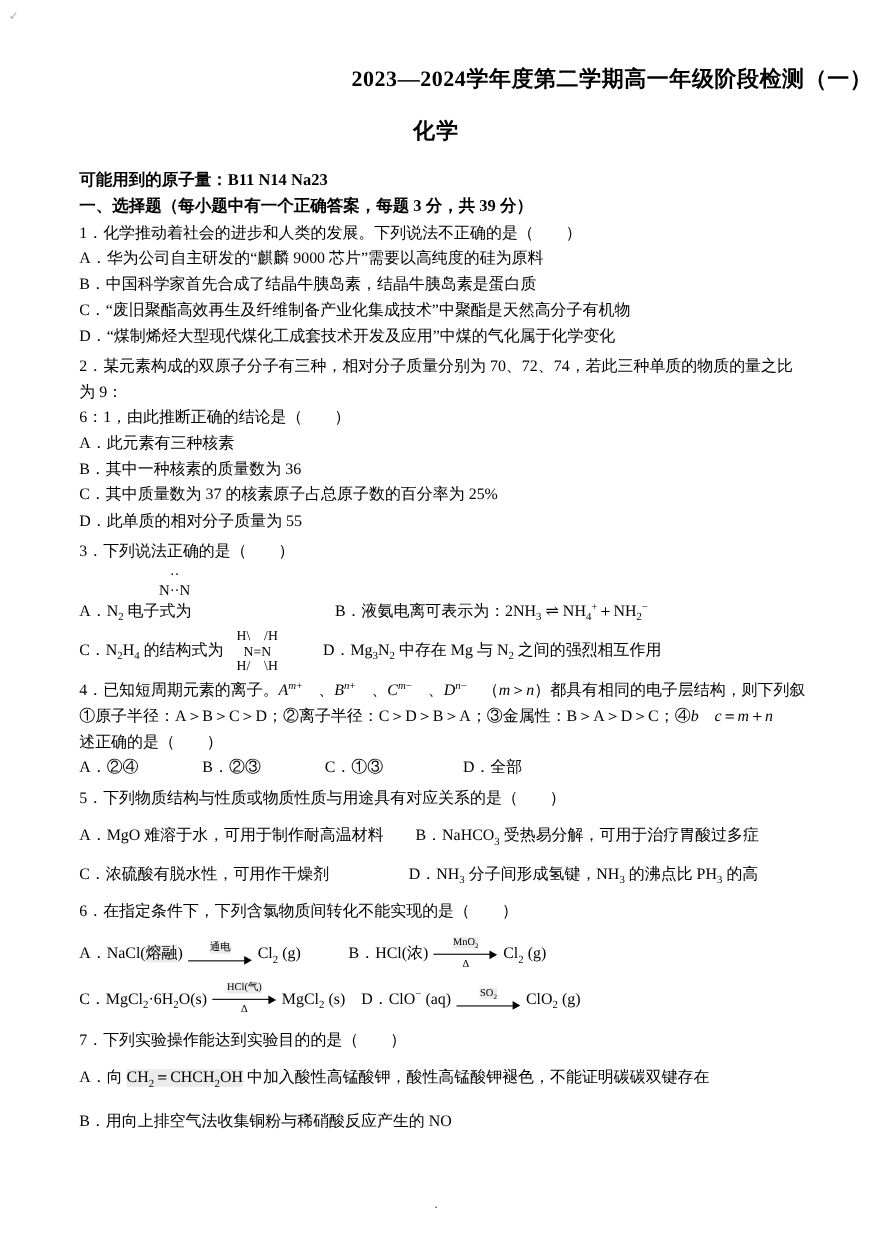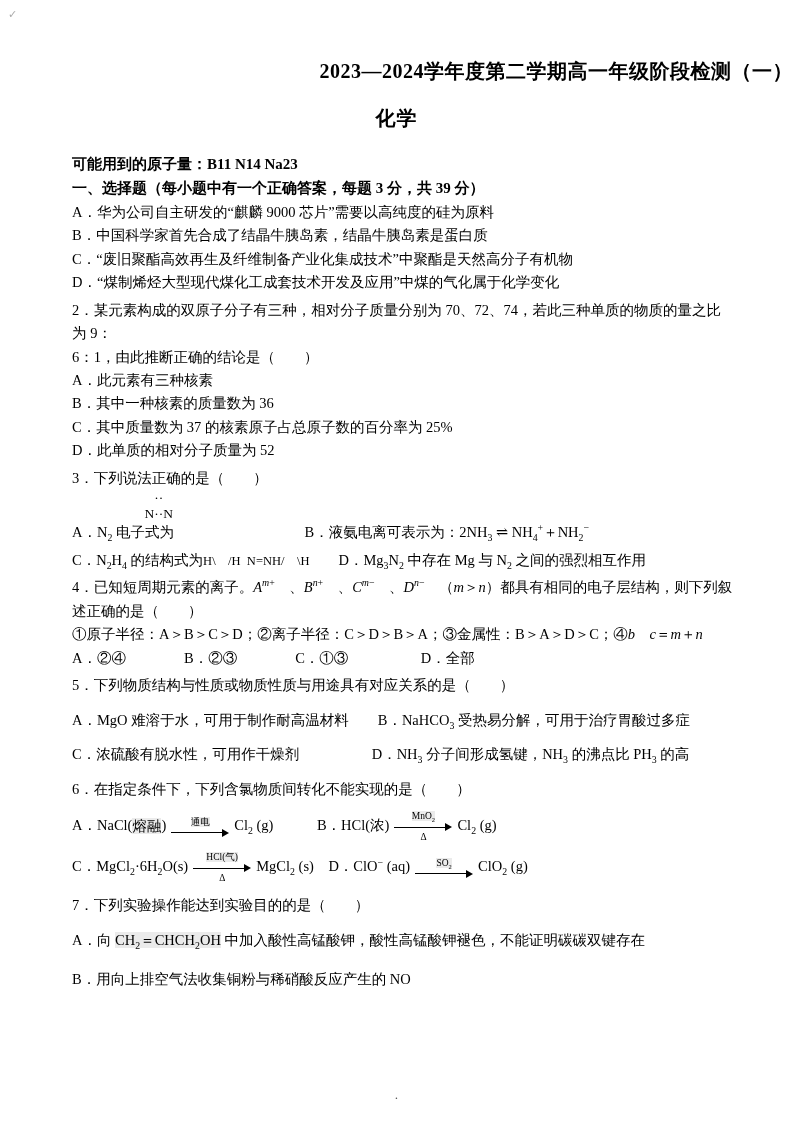--- a/index.html
+++ b/index.html
@@ -12,64 +12,65 @@
   .content{margin:20px 58px 0 72px;font-size:14.5px;line-height:1.62;}
   .line{min-height:23px;}
   .b{font-weight:bold;font-size:15px;}
   .mt{margin-top:4px;}
   .mt2{margin-top:11px;}
   .mt3{margin-top:16px;}
   sub,sup{font-size:68%;line-height:0;}
   i{font-style:italic;}
   .hl{background:#ebebeb;}
   .edot{display:inline-flex;flex-direction:column;align-items:center;line-height:1.15;font-size:13.5px;vertical-align:middle;}
-  .struct{display:inline-flex;flex-direction:row;line-height:1.08;font-size:12.5px;vertical-align:middle;text-align:left;margin:0 0;}
+  .struct{display:inline-flex;flex-direction:column;line-height:1.08;font-size:12.5px;vertical-align:middle;text-align:left;margin:0 12px;}
   .ar{display:inline-flex;flex-direction:column;align-items:center;vertical-align:middle;margin:0 5px;line-height:1;}
   .ar .t{font-size:9.5px;margin-bottom:1px;}
   .ar .s{position:relative;width:58px;height:9px;}
   .ar .s::before{content:'';position:absolute;left:0;right:5px;top:4px;border-top:1.2px solid #000;}
   .ar .s::after{content:'';position:absolute;right:0;top:0.5px;width:0;height:0;border-left:7px solid #000;border-top:4px solid transparent;border-bottom:4px solid transparent;}
   .ar .u{font-size:9.5px;margin-top:1px;}
 </style>
 </head>
 <body>
 
 <div class="page">
   <span class="corner-mark">✓</span>
 
   <div class="title">2023—2024学年度第二学期高一年级阶段检测（一）</div>
   <div class="subtitle">化学</div>
 
   <div class="content">
       <div class="line b">可能用到的原子量：B11 N14 Na23</div>
       <div class="line b">一、选择题（每小题中有一个正确答案，每题 3 分，共 39 分）</div>
+      <div class="line">1．化学推动着社会的进步和人类的发展。下列说法不正确的是（　　）</div>
       <div class="line">A．华为公司自主研发的“麒麟 9000 芯片”需要以高纯度的硅为原料</div>
       <div class="line">B．中国科学家首先合成了结晶牛胰岛素，结晶牛胰岛素是蛋白质</div>
       <div class="line">C．“废旧聚酯高效再生及纤维制备产业化集成技术”中聚酯是天然高分子有机物</div>
       <div class="line">D．“煤制烯烃大型现代煤化工成套技术开发及应用”中煤的气化属于化学变化</div>
       <div class="line mt">2．某元素构成的双原子分子有三种，相对分子质量分别为 70、72、74，若此三种单质的物质的量之比为 9：</div>
       <div class="line">6：1，由此推断正确的结论是（　　）</div>
       <div class="line">A．此元素有三种核素</div>
       <div class="line">B．其中一种核素的质量数为 36</div>
       <div class="line">C．其中质量数为 37 的核素原子占总原子数的百分率为 25%</div>
-      <div class="line">D．此单质的相对分子质量为 52</div>
+      <div class="line">D．此单质的相对分子质量为 55</div>
       <div class="line mt">3．下列说法正确的是（　　）</div>
       <div class="line">　　　　　<span class="edot">
           <span>··</span>
           <span>N··N</span>
         </span></div>
       <div class="line">A．N<sub>2</sub> 电子式为　　　　　　　　　B．液氨电离可表示为：2NH<sub>3</sub>&nbsp;⇌&nbsp;NH<sub>4</sub><sup>+</sup>＋NH<sub>2</sub><sup>−</sup></div>
       <div class="line mt">C．N<sub>2</sub>H<sub>4</sub> 的结构式为<span class="struct">
           <span>H\&nbsp;&nbsp;&nbsp;&nbsp;/H</span>
           <span>&nbsp;&nbsp;N=N</span>
           <span>H/&nbsp;&nbsp;&nbsp;&nbsp;\H</span>
         </span>　　D．Mg<sub>3</sub>N<sub>2</sub> 中存在 Mg 与 N<sub>2</sub> 之间的强烈相互作用</div>
       <div class="line mt">4．已知短周期元素的离子。<i>A</i><sup><i>m</i>+</sup>　、<i>B</i><sup><i>n</i>+</sup>　、<i>C</i><sup><i>m</i>−</sup>　、<i>D</i><sup><i>n</i>−</sup>　（<i>m</i>＞<i>n</i>）都具有相同的电子层结构，则下列叙</div>
+      <div class="line">①原子半径：A＞B＞C＞D；②离子半径：C＞D＞B＞A；③金属性：B＞A＞D＞C；④<i>b</i>　<i>c</i>＝<i>m</i>＋<i>n</i></div>
       <div class="line">述正确的是（　　）</div>
-      <div class="line">①原子半径：A＞B＞C＞D；②离子半径：C＞D＞B＞A；③金属性：B＞A＞D＞C；④<i>b</i>　<i>c</i>＝<i>m</i>＋<i>n</i></div>
       <div class="line">A．②④　　　　B．②③　　　　C．①③　　　　　D．全部</div>
       <div class="line mt">5．下列物质结构与性质或物质性质与用途具有对应关系的是（　　）</div>
       <div class="line mt2">A．MgO 难溶于水，可用于制作耐高温材料　　B．NaHCO<sub>3</sub> 受热易分解，可用于治疗胃酸过多症</div>
       <div class="line mt2">C．浓硫酸有脱水性，可用作干燥剂　　　　　D．NH<sub>3</sub> 分子间形成氢键，NH<sub>3</sub> 的沸点比 PH<sub>3</sub> 的高</div>
       <div class="line mt2">6．在指定条件下，下列含氯物质间转化不能实现的是（　　）</div>
       <div class="line mt2">A．NaCl(<span class="hl">熔融</span>)<span class="ar">
           <span class="t"><span class="hl">通电</span></span>
           <span class="s"></span>
         </span>Cl<sub>2</sub>&nbsp;(g)　　　B．HCl(浓)<span class="ar">
           <span class="t"><span class="hl">MnO<sub>2</sub></span></span>

